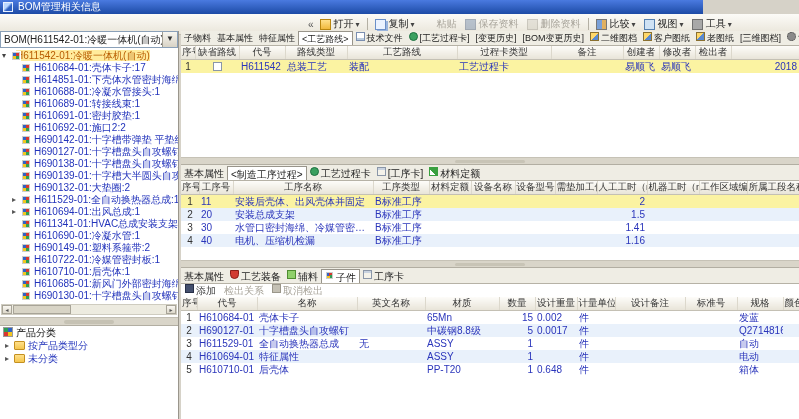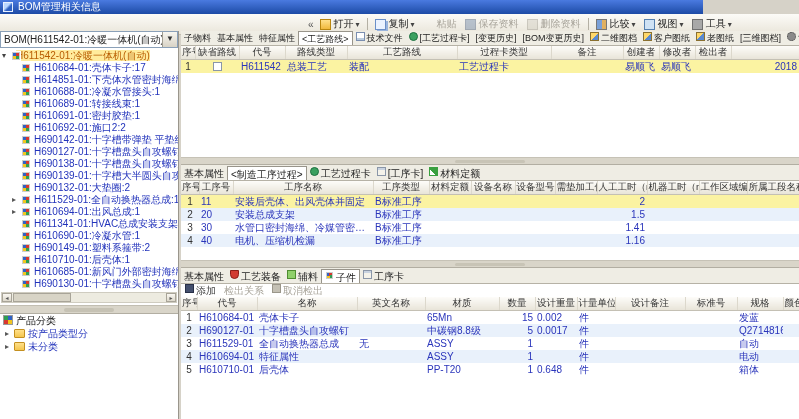--- a/index.html
+++ b/index.html
@@ -160,20 +160,21 @@
     <div class="titem"><span class="ic ic-part"></span><span class="tlabel">H690142-01:十字槽带弹垫 平垫组合式六角头</span></div>
     <div class="titem"><span class="ic ic-part"></span><span class="tlabel">H690127-01:十字槽盘头自攻螺钉:3</span></div>
     <div class="titem"><span class="ic ic-part"></span><span class="tlabel">H690138-01:十字槽盘头自攻螺钉:4</span></div>
     <div class="titem"><span class="ic ic-part"></span><span class="tlabel">H690139-01:十字槽大半圆头自攻螺钉:1</span></div>
     <div class="titem"><span class="ic ic-part"></span><span class="tlabel">H690132-01:大垫圈:2</span></div>
     <div class="titem"><span class="xarrow"></span><span class="ic ic-part"></span><span class="tlabel">H611529-01:全自动换热器总成:1</span></div>
     <div class="titem"><span class="xarrow"></span><span class="ic ic-part"></span><span class="tlabel">H610694-01:出风总成:1</span></div>
     <div class="titem"><span class="ic ic-part"></span><span class="tlabel">H611341-01:HVAC总成安装支架:1</span></div>
     <div class="titem"><span class="ic ic-part"></span><span class="tlabel">H610690-01:冷凝水管:1</span></div>
     <div class="titem"><span class="ic ic-part"></span><span class="tlabel">H690149-01:塑料系箍带:2</span></div>
+    <div class="titem"><span class="ic ic-part"></span><span class="tlabel">H610722-01:冷媒管密封板:1</span></div>
     <div class="titem"><span class="ic ic-part"></span><span class="tlabel">H610710-01:后壳体:1</span></div>
     <div class="titem"><span class="ic ic-part"></span><span class="tlabel">H610685-01:新风门外部密封海绵:1</span></div>
     <div class="titem"><span class="ic ic-part"></span><span class="tlabel">H690130-01:十字槽盘头自攻螺钉:2</span></div>
   </div>
   <div class="hscroll">
     <span class="hs-btn hs-left"></span>
     <span class="hs-thumb"></span>
     <span class="hs-btn hs-right"></span>
   </div>
   <div class="vsplit"></div>

